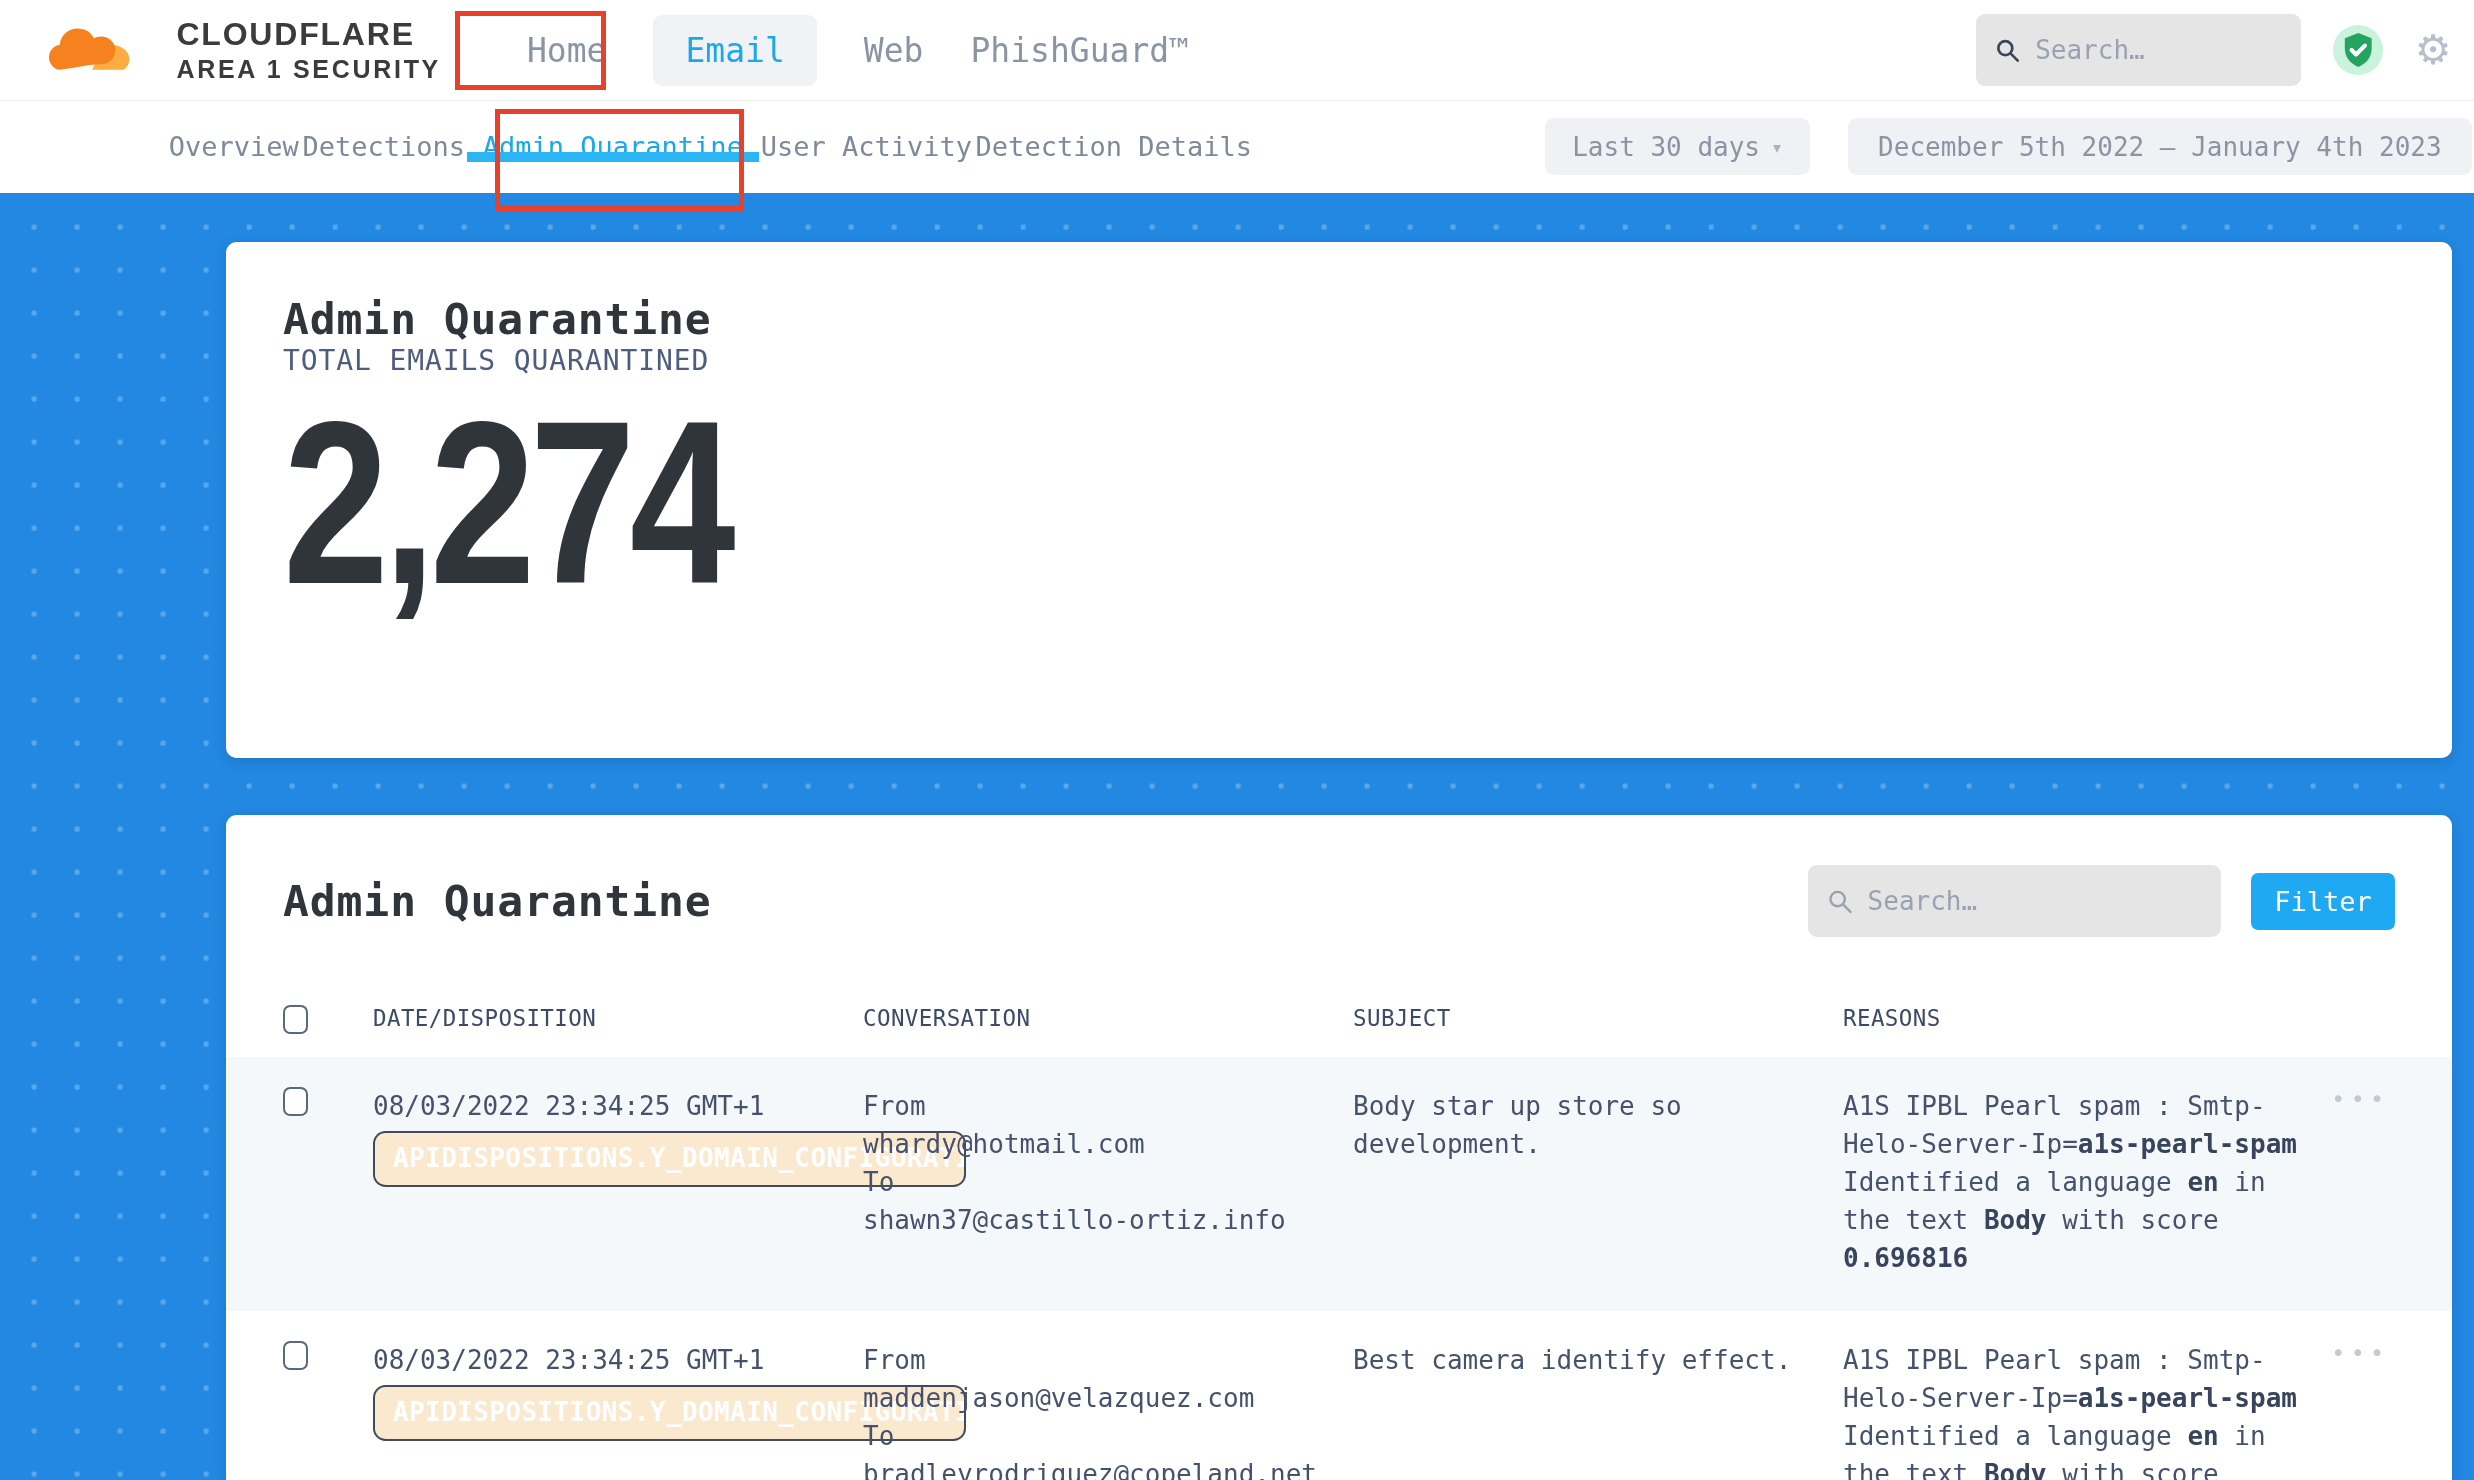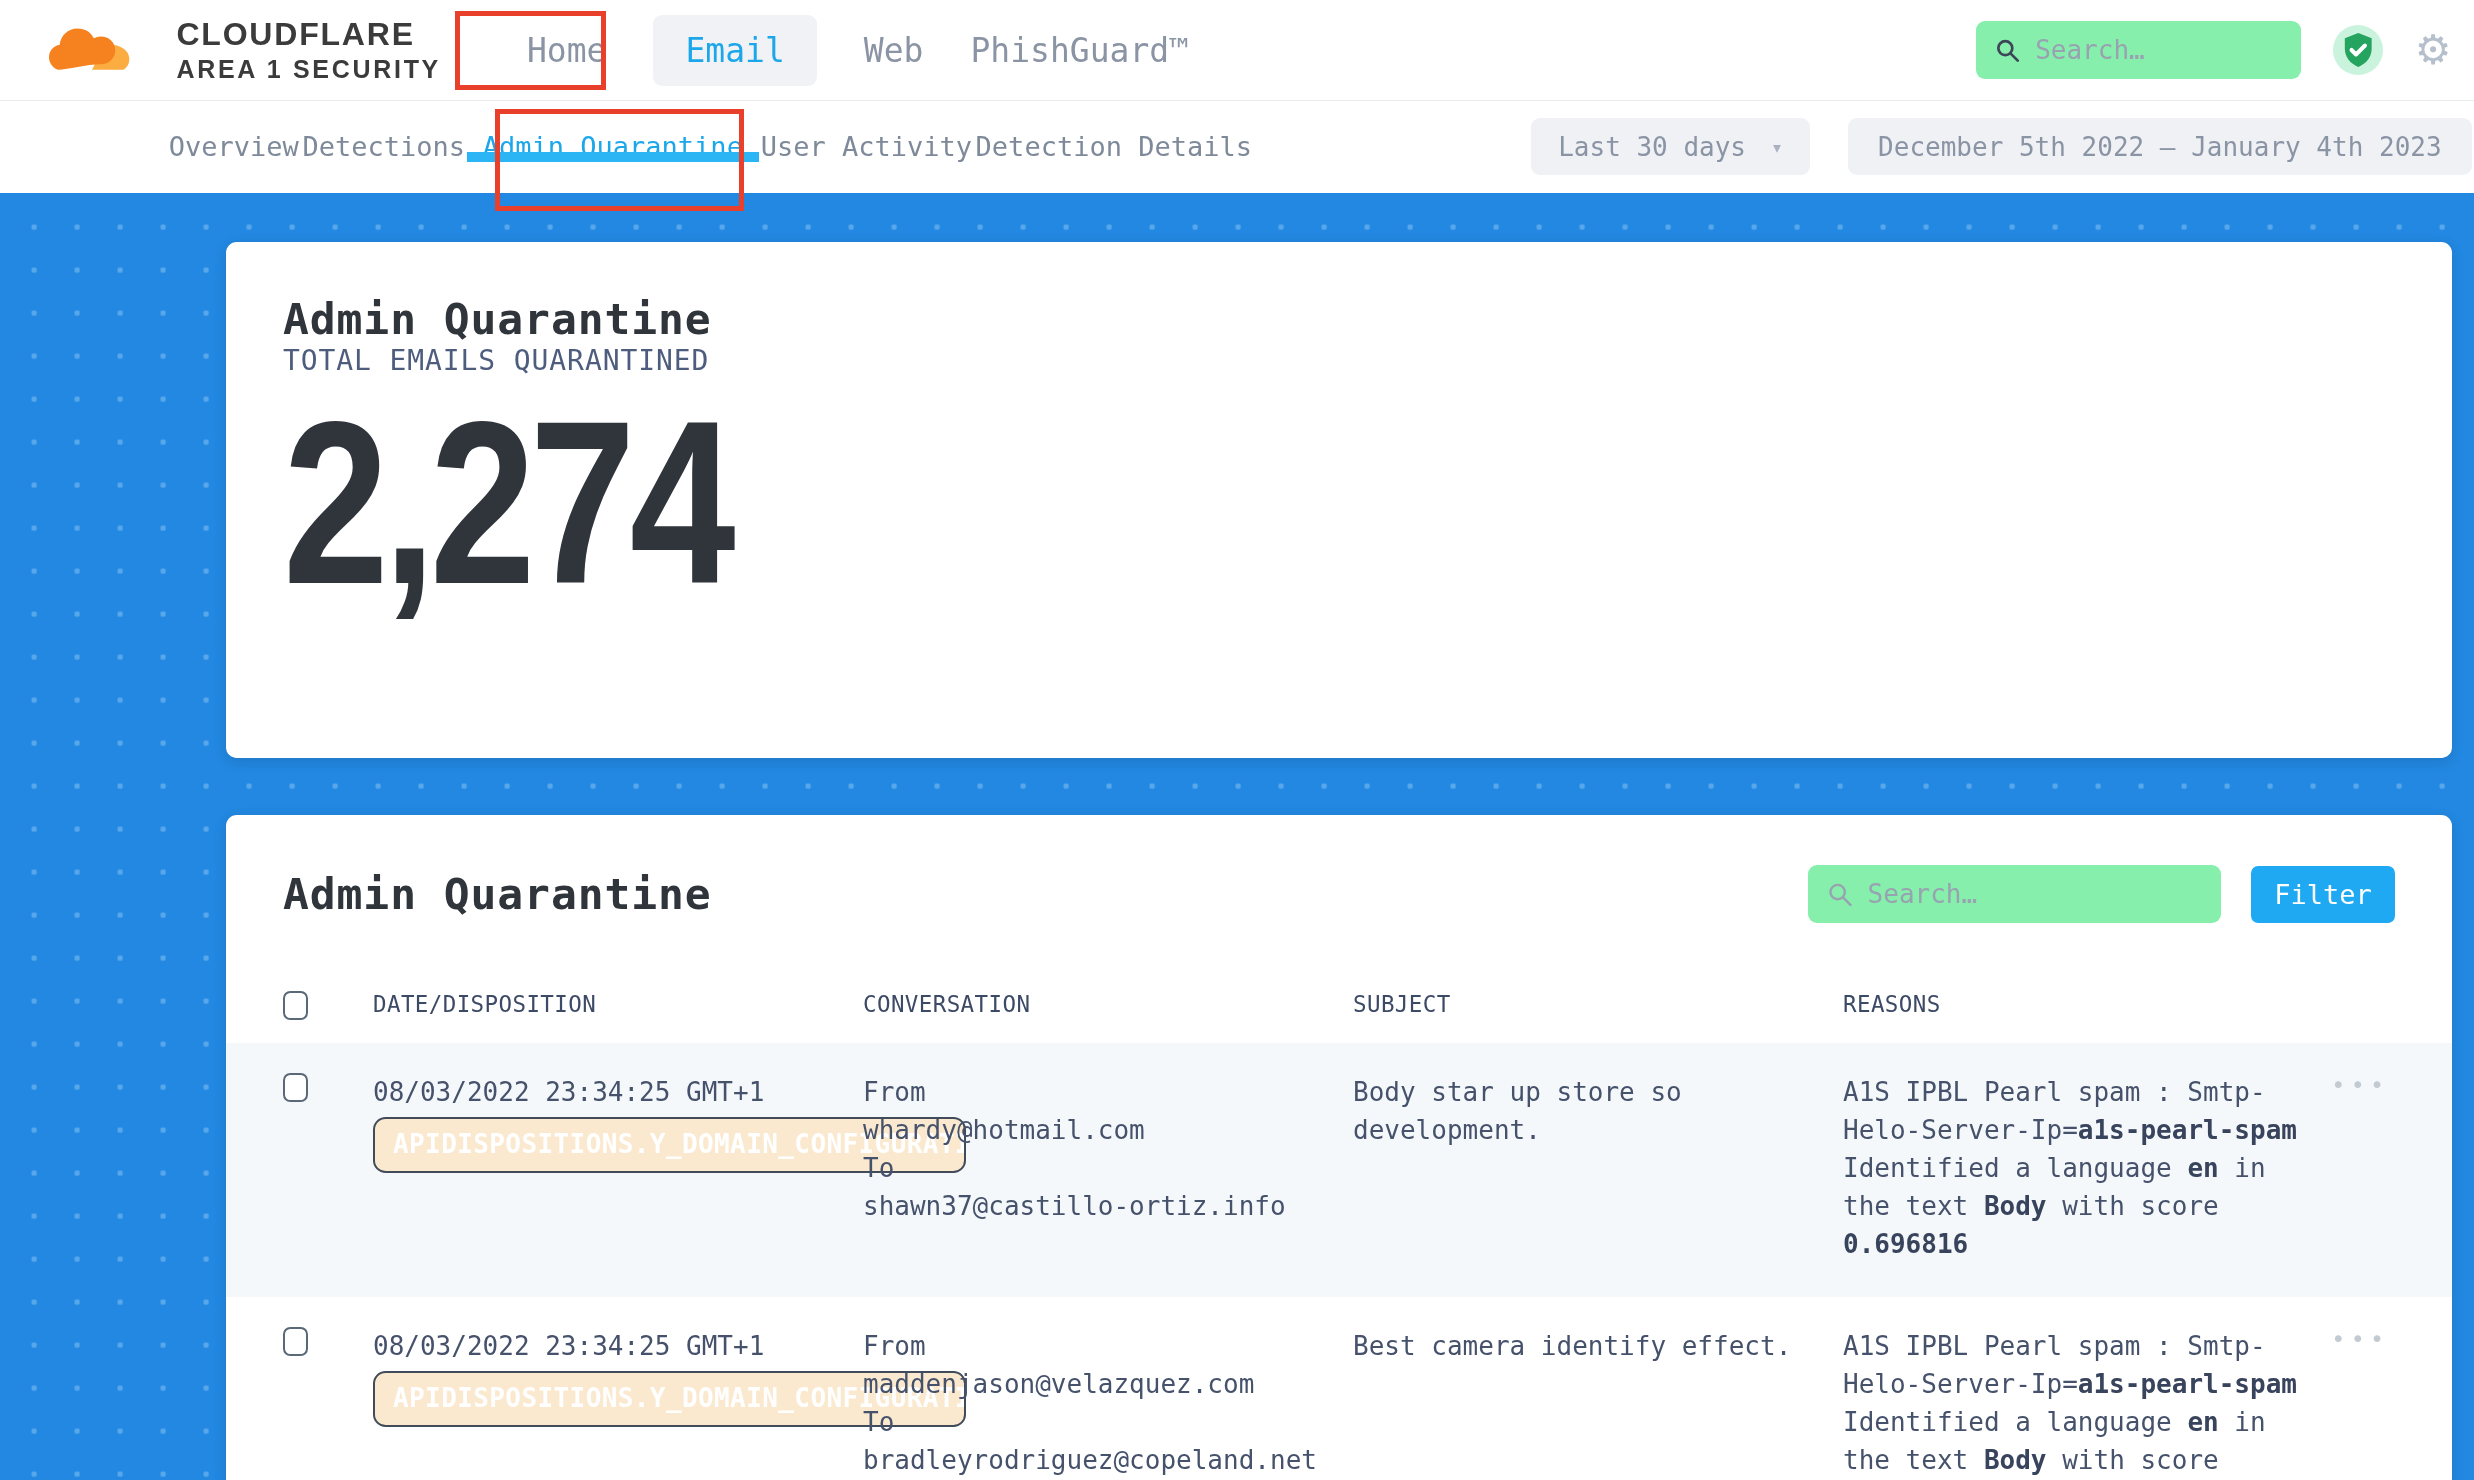--- a/index.html
+++ b/index.html
@@ -9,34 +9,34 @@
   
   .topbar { height:101px; background:#fff; display:flex; align-items:center; padding:0 23.4px 0 49px; border-bottom:1.8px solid #E9ECEF; position:relative; z-index:5; }
   .brand { display:flex; align-items:center;gap:27px; }
   .brand-text { margin-left:14.4px; font-family:"Liberation Sans", sans-serif; color:#3B3B3B; }
   .brand-line1 { font-size:32px; font-weight:bold; letter-spacing:1.8px; }
   .brand-line2 { font-size:25px; font-weight:600; letter-spacing:2.7px; margin-top:1.8px; }
   .topnav { display:flex; align-items:center; margin-left:86px; gap:47px; }
   .topnav-item { font-size:33px; color:#8A94A4; cursor:pointer; }
   .topnav-item.pill { background:#F0F2F5; color:#1BA7EA; border-radius:9px; padding:16px 32px; }
   .topbar-right { margin-left:auto; display:flex; align-items:center; gap:32px; }
-  .search-pill { width:325px; height:58px; background:#86efac; border-radius:9px; display:flex; align-items:center; padding:0 20px; gap:16px; }
+  .search-pill { width:325px; height:72px; background:#e5e5e5; border-radius:9px; display:flex; align-items:center; padding:0 20px; gap:16px; }
   .search-pill input { border:none; outline:none; background:transparent; font-family:"DejaVu Sans Mono", monospace; font-size:26px; color:#46526B; width:100%; }
   .search-pill input::placeholder { color:#98A2B0; }
   .shield-badge { width:50px; height:50px; border-radius:50%; background:#C9F3DC; display:flex; align-items:center; justify-content:center; }
   .gear { font-size:41px; color:#B6BFCC; line-height:1; font-family:"DejaVu Sans", sans-serif; }
 
   
   .subnav { height:91px; background:#fff; display:flex; align-items:stretch; padding:0 23.4px 0 167px; position:relative; z-index:5; }
   .tabs { display:flex; align-items:center; }
   .tab { font-size:27px; color:#7E8999; display:flex; align-items:center; position:relative; padding:0 1.8px; cursor:pointer; white-space:nowrap; }
   .tab.active { color:#1BA7EA; padding:0 16px; }
   .tab.active::after { content:""; position:absolute; left:0; right:0; bottom:0; height:10px; background:#2CB5F4; }
   .subnav-right { margin-left:auto; display:flex; align-items:center; gap:38px; margin-right:-20px; }
-  .range-pill { height:57px; background:#EFF1F4; border-radius:9px; display:flex; align-items:center; padding:0 27px; font-size:26px; color:#8A94A4; gap:25px; white-space:nowrap; cursor:pointer; }
+  .range-pill { height:57px; background:#EFF1F4; border-radius:9px; display:flex; align-items:center; padding:0 27px; font-size:26px; color:#8A94A4; gap:11px; white-space:nowrap; cursor:pointer; }
   .caret { font-size:20px; color:#A9B2BE; }
   .date-pill { height:57px; background:#EFF1F4; border-radius:9px; display:flex; align-items:center; padding:0 30px; font-size:26px; color:#8A94A4; white-space:nowrap; cursor:pointer; }
 
   
   .content { position:absolute; top:193px; left:0; right:0; bottom:0; background-color:#2288E1;
     background-image:radial-gradient(circle, #58A7EB 2.7px, rgba(0,0,0,0) 3.1px);
     background-size:43px 43px; background-position:12.6px 12.6px;
     padding:0 22.5px 0 226px; overflow:hidden; }
   .card { background:#fff; border-radius:10.8px; width:2226px; box-shadow:0 3.6px 12.6px rgba(0,0,0,.12); }
   .card1 { margin-top:49px; height:516px; padding:52px 57px; }

